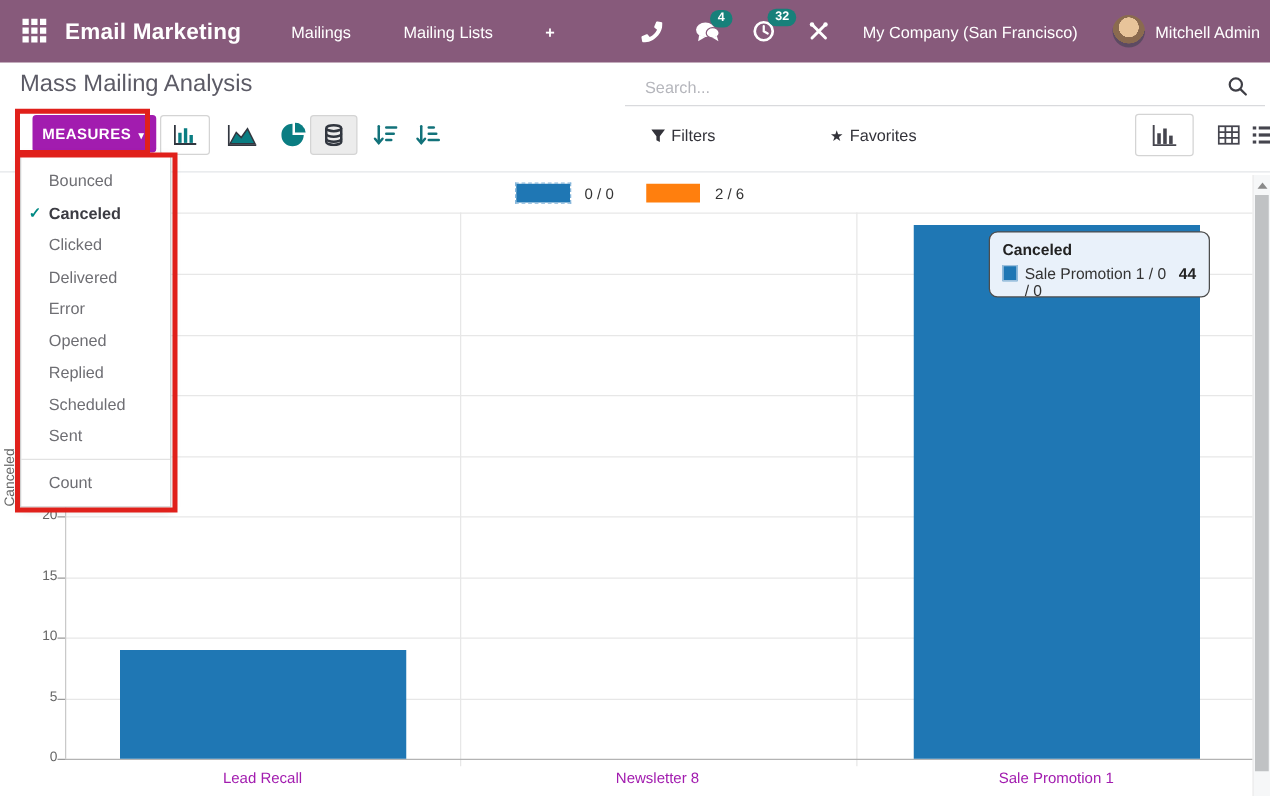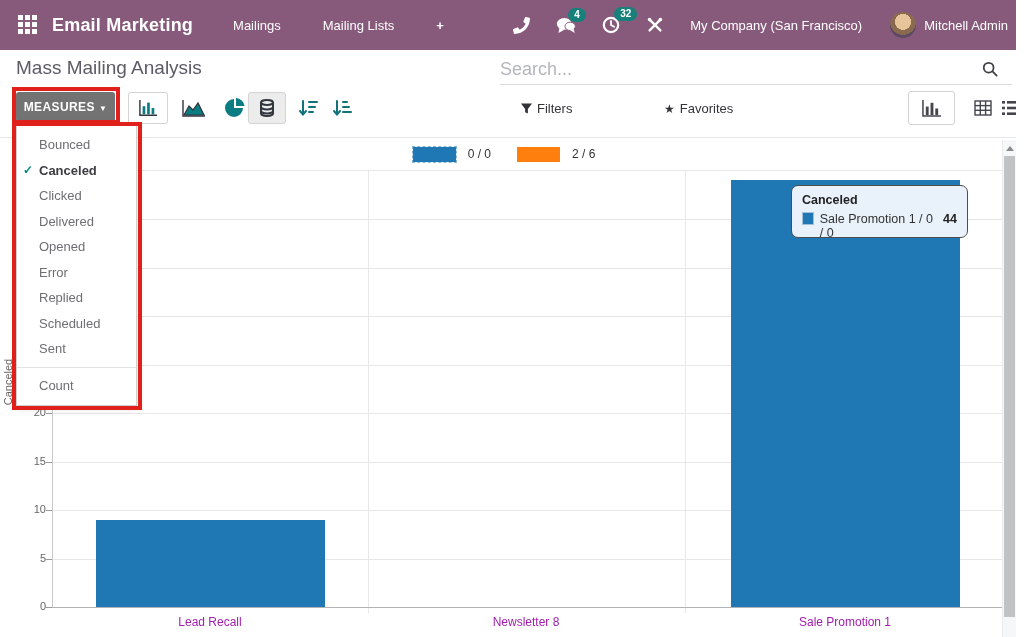--- a/index.html
+++ b/index.html
@@ -16,36 +16,36 @@
   .nav-right { position:absolute; right:0; top:0; height:50px; display:flex; align-items:center; }
   .sys-icon { position:relative; margin-right:26px; cursor:pointer; display:flex; align-items:center; }
   .badge { position:absolute; top:-9px; left:12px; background:#17807a; color:#fff; font-size:10px; font-weight:bold; padding:2px 6px; border-radius:9px; line-height:1; }
   .company { font-size:13px; margin-right:28px; cursor:pointer; }
   .avatar { width:26px; height:26px; border-radius:50%; background:radial-gradient(circle at 50% 38%, #e8c49a 0 38%, #8a6a4f 39% 62%, #5d4a62 63%); margin-right:8px; }
   .user-name { font-size:13px; margin-right:16px; cursor:pointer; }
 
   
   .page-title { position:absolute; left:16px; top:57px; font-size:19px; color:#5c5b66; }
   .search-box { position:absolute; left:500px; top:54px; width:512px; height:31px; border-bottom:1px solid #d9dadd; display:flex; align-items:center; }
-  .search-placeholder { color:#b5b6bc; font-size:18px; margin-left:0; flex:1; }
+  .search-placeholder { color:#b5b6bc; font-size:13px; margin-left:16px; flex:1; }
   .search-box svg { margin-right:14px; }
 
   
-  .measures-btn { position:absolute; left:16px; top:92px; width:99px; height:30px; background:#737373; color:#fff; font-size:12px; font-weight:bold; border:none; border-radius:3px; letter-spacing:.4px; cursor:pointer; }
+  .measures-btn { position:absolute; left:26px; top:92px; width:99px; height:30px; background:#a21caf; color:#fff; font-size:12px; font-weight:bold; border:none; border-radius:3px; letter-spacing:.4px; cursor:pointer; }
   .measures-btn .caret { font-size:8px; margin-left:4px; }
   .icon-btn { position:absolute; top:92px; height:32px; display:flex; align-items:center; justify-content:center; cursor:pointer; }
   .boxed { border:1px solid #d4d4d4; border-radius:3px; background:#fff; }
   .boxed.pressed { background:#ececec; }
   .facet { position:absolute; top:101px; font-size:13px; color:#33333a; cursor:pointer; display:flex; align-items:center; gap:5px; }
   .view-switch { position:absolute; top:91px; display:flex; align-items:center; cursor:pointer; justify-content:center; }
   .hr-top { position:absolute; left:0; top:137px; width:1024px; height:1px; background:#e4e6e9; }
 
   
   .chart { position:absolute; left:0; top:140px; width:1024px; height:497px; background:#fff; }
-  .legend { position:absolute; left:0; top:7px; width:1008px; display:flex; justify-content:center; align-items:flex-start; gap:12px; font-size:12px; color:#333; }
+  .legend { position:absolute; left:0; top:7px; width:1008px; display:flex; justify-content:center; align-items:center; gap:12px; font-size:12px; color:#333; }
   .lg-swatch { width:43px; height:15px; display:inline-block; }
   .gridline { position:absolute; left:52px; width:956px; height:1px; background:#e7e7e7; }
   .vsep { position:absolute; top:30px; width:1px; height:443px; background:#e7e7e7; }
   .yaxis { position:absolute; left:52px; top:30px; width:1px; height:437px; background:#c9c9c9; }
   .baseline { position:absolute; left:52px; top:467px; width:956px; height:1px; background:#b3b3b3; }
   .ytick-label { position:absolute; left:14px; width:32px; text-align:right; font-size:11px; color:#666; }
   .ytick-dash { position:absolute; left:46px; width:6px; height:1px; background:#9a9a9a; }
   .bar { position:absolute; width:229px; }
   .xlabel { position:absolute; top:475px; width:220px; text-align:center; font-size:12px; color:#a21caf; }
   .ylabel { position:absolute; left:-33px; top:236px; width:82px; text-align:center; font-size:11px; color:#666; transform:rotate(-90deg); }
@@ -332,24 +332,24 @@
         <span class="check">✓</span>
         <span>Canceled</span>
       </div>
     <div class="menu-item">
         <span>Clicked</span>
       </div>
     <div class="menu-item">
         <span>Delivered</span>
       </div>
     <div class="menu-item">
+        <span>Error</span>
+      </div>
+    <div class="menu-item">
         <span>Opened</span>
-      </div>
-    <div class="menu-item">
-        <span>Error</span>
       </div>
     <div class="menu-item">
         <span>Replied</span>
       </div>
     <div class="menu-item">
         <span>Scheduled</span>
       </div>
     <div class="menu-item">
         <span>Sent</span>
       </div>

